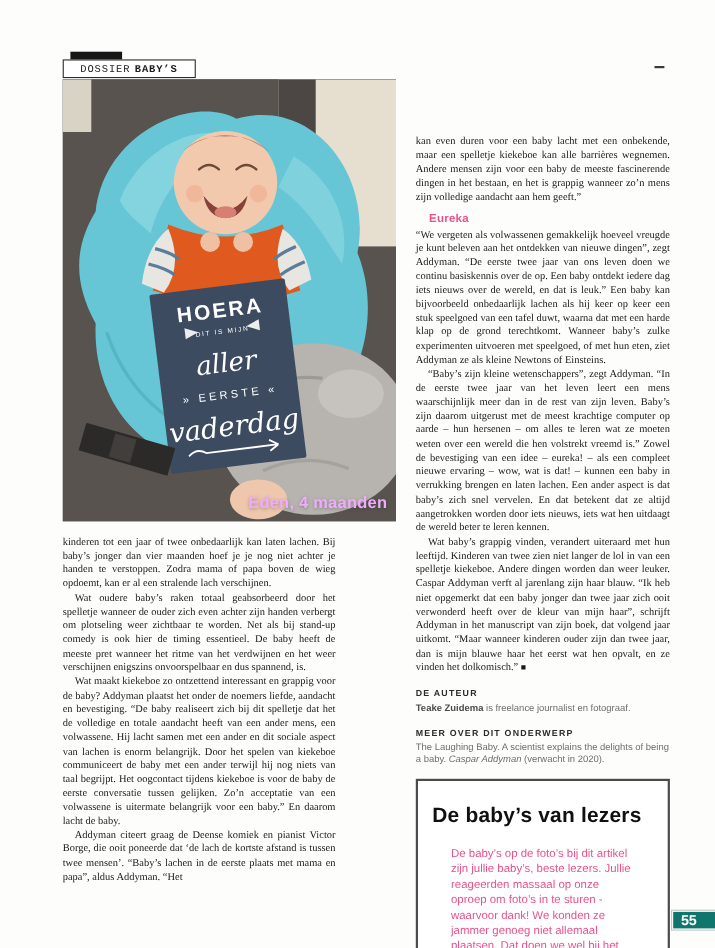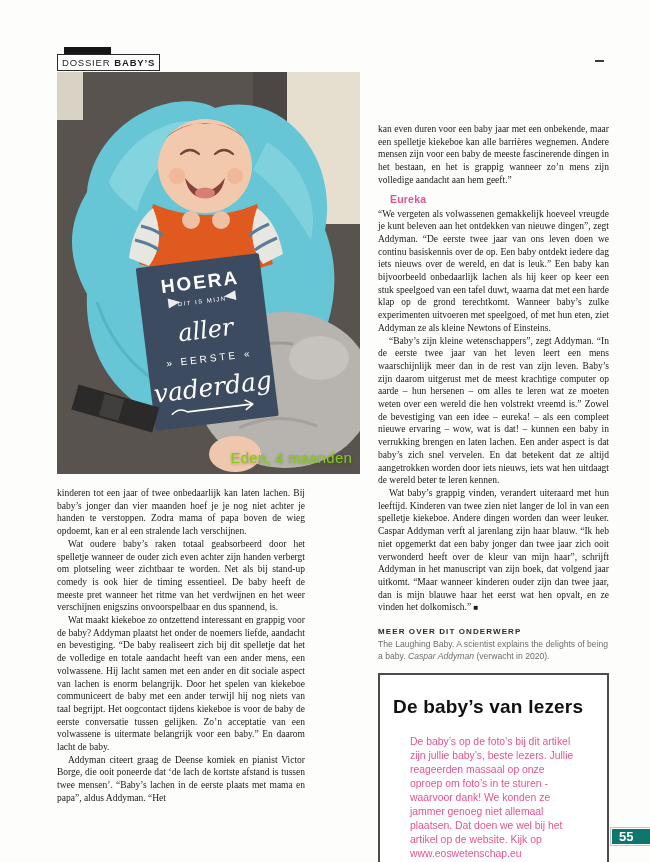--- a/index.html
+++ b/index.html
@@ -1,28 +1,28 @@
 <!DOCTYPE html>
 <html><head>
 <meta charset="utf-8">
 <style>
   html,body{margin:0;padding:0;}
   body{width:650px;height:862px;position:relative;background:#fdfdfc;overflow:hidden;
        font-family:"Liberation Sans",sans-serif;color:#161616;}
   
   .black-bar{position:absolute;left:64px;top:47px;width:47px;height:8px;background:#161616;}
   .dossier-box{position:absolute;left:57px;top:54px;height:15px;border:1px solid #2b2b2b;background:#fff;
-       display:inline-flex;align-items:center;padding:0 4px;gap:4px;
-       font-size:9.5px;letter-spacing:.8px;color:#1c1c1c;white-space:nowrap;}
+       display:inline-flex;align-items:center;padding:0 15px;gap:4px;
+       font-size:9.5px;letter-spacing:.8px;color:#1c1c1c;white-space:nowrap;font-family:Liberation Mono, monospace;}
   .dossier-box .b{font-weight:bold;}
   .header-dash{position:absolute;left:595px;top:60px;width:9px;height:2px;background:#3a3a3a;}
   
   .photo{position:absolute;left:57px;top:72px;width:303px;height:402px;overflow:hidden;background:#57524f;}
   .photo svg{display:block;}
-  .photo-caption{position:absolute;right:8px;bottom:8px;font-weight:normal;font-size:15px;color:#84cc16;
+  .photo-caption{position:absolute;right:8px;bottom:8px;font-weight:bold;font-size:15px;color:#f0abfc;
        text-shadow:0 1px 3px rgba(40,40,40,.35);letter-spacing:.2px;}
   
   .col{position:absolute;}
   .col-left{left:57px;top:487px;width:248px;}
   .col-right{left:378px;top:123px;width:231px;}
   p.body{font-family:"Liberation Serif",serif;font-size:9.5px;line-height:12.7px;color:#191919;
        text-align:justify;margin:0;}
   p.indent{text-indent:11px;}
   .eureka{font-size:10.5px;font-weight:bold;color:#e8538f;margin:6px 0 3px;letter-spacing:.2px;padding-left:12px;}
   .endmark{font-size:8px;letter-spacing:0;}
@@ -115,26 +115,30 @@
 </div>
 
 <div class="col col-left">
   <p class="body">kinderen tot een jaar of twee onbedaarlijk kan laten lachen. Bij baby’s jonger dan vier maanden hoef je je nog niet achter je handen te verstoppen. Zodra mama of papa boven de wieg opdoemt, kan er al een stralende lach verschijnen.</p>
   <p class="body indent">Wat oudere baby’s raken totaal geabsorbeerd door het spelletje wanneer de ouder zich even achter zijn handen verbergt om plotseling weer zichtbaar te worden. Net als bij stand-up comedy is ook hier de timing essentieel. De baby heeft de meeste pret wanneer het ritme van het verdwijnen en het weer verschijnen enigszins onvoorspelbaar en dus spannend, is.</p>
   <p class="body indent">Wat maakt kiekeboe zo ontzettend interessant en grappig voor de baby? Addyman plaatst het onder de noemers liefde, aandacht en bevestiging. “De baby realiseert zich bij dit spelletje dat het de volledige en totale aandacht heeft van een ander mens, een volwassene. Hij lacht samen met een ander en dit sociale aspect van lachen is enorm belangrijk. Door het spelen van kiekeboe communiceert de baby met een ander terwijl hij nog niets van taal begrijpt. Het oogcontact tijdens kiekeboe is voor de baby de eerste conversatie tussen gelijken. Zo’n acceptatie van een volwassene is uitermate belangrijk voor een baby.” En daarom lacht de baby.</p>
   <p class="body indent">Addyman citeert graag de Deense komiek en pianist Victor Borge, die ooit poneerde dat ‘de lach de kortste afstand is tussen twee mensen’. “Baby’s lachen in de eerste plaats met mama en papa”, aldus Addyman. “Het</p>
 </div>
 
 <div class="col col-right">
-  <p class="body">kan even duren voor een baby jaar met een onbekende, maar een spelletje kiekeboe kan alle barrières wegnemen. Andere mensen zijn voor een baby de meeste fascinerende dingen in het bestaan, en het is grappig wanneer zo’n mens zijn volledige aandacht aan hem geeft.”</p>
+  <p class="body">kan even duren voor een baby lacht met een onbekende, maar een spelletje kiekeboe kan alle barrières wegnemen. Andere mensen zijn voor een baby de meeste fascinerende dingen in het bestaan, en het is grappig wanneer zo’n mens zijn volledige aandacht aan hem geeft.”</p>
   <h3 class="eureka">Eureka</h3>
   <p class="body">“We vergeten als volwassenen gemakkelijk hoeveel vreugde je kunt beleven aan het ontdekken van nieuwe dingen”, zegt Addyman. “De eerste twee jaar van ons leven doen we continu basiskennis over de op. Een baby ontdekt iedere dag iets nieuws over de wereld, en dat is leuk.” Een baby kan bijvoorbeeld onbedaarlijk lachen als hij keer op keer een stuk speelgoed van een tafel duwt, waarna dat met een harde klap op de grond terechtkomt. Wanneer baby’s zulke experimenten uitvoeren met speelgoed, of met hun eten, ziet Addyman ze als kleine Newtons of Einsteins.</p>
   <p class="body indent">“Baby’s zijn kleine wetenschappers”, zegt Addyman. “In de eerste twee jaar van het leven leert een mens waarschijnlijk meer dan in de rest van zijn leven. Baby’s zijn daarom uitgerust met de meest krachtige computer op aarde – hun hersenen – om alles te leren wat ze moeten weten over een wereld die hen volstrekt vreemd is.” Zowel de bevestiging van een idee – eureka! – als een compleet nieuwe ervaring – wow, wat is dat! – kunnen een baby in verrukking brengen en laten lachen. Een ander aspect is dat baby’s zich snel vervelen. En dat betekent dat ze altijd aangetrokken worden door iets nieuws, iets wat hen uitdaagt de wereld beter te leren kennen.</p>
   <p class="body indent"><span>Wat baby’s grappig vinden, verandert uiteraard met hun leeftijd. Kinderen van twee zien niet langer de lol in van een spelletje kiekeboe. Andere dingen worden dan weer leuker. Caspar Addyman verft al jarenlang zijn haar blauw. “Ik heb niet opgemerkt dat een baby jonger dan twee jaar zich ooit verwonderd heeft over de kleur van mijn haar”, schrijft Addyman in het manuscript van zijn boek, dat volgend jaar uitkomt. “Maar wanneer kinderen ouder zijn dan twee jaar, dan is mijn blauwe haar het eerst wat hen opvalt, en ze vinden het dolkomisch.”</span> <span class="endmark">■</span></p>
 
+  <div>
+    <div class="meta-heading">DE AUTEUR</div>
+    <p class="meta-text"><span class="name">Teake Zuidema</span><span> is freelance journalist en fotograaf.</span></p>
+  </div>
 
   <div>
     <div class="meta-heading">MEER OVER DIT ONDERWERP</div>
     <p class="meta-text"><span>The Laughing Baby. A scientist explains the delights of being a baby. </span><span class="it">Caspar Addyman</span><span> (verwacht in 2020).</span></p>
   </div>
 
   <div class="readers-box">
     <h2 class="readers-title">De baby’s van lezers</h2>
     <p class="readers-body">De baby’s op de foto’s bij dit artikel zijn jullie baby’s, beste lezers. Jullie reageerden massaal op onze oproep om foto’s in te sturen - waarvoor dank! We konden ze jammer genoeg niet allemaal plaatsen. Dat doen we wel bij het artikel op de website. Kijk op www.eoswetenschap.eu</p>
   </div>

